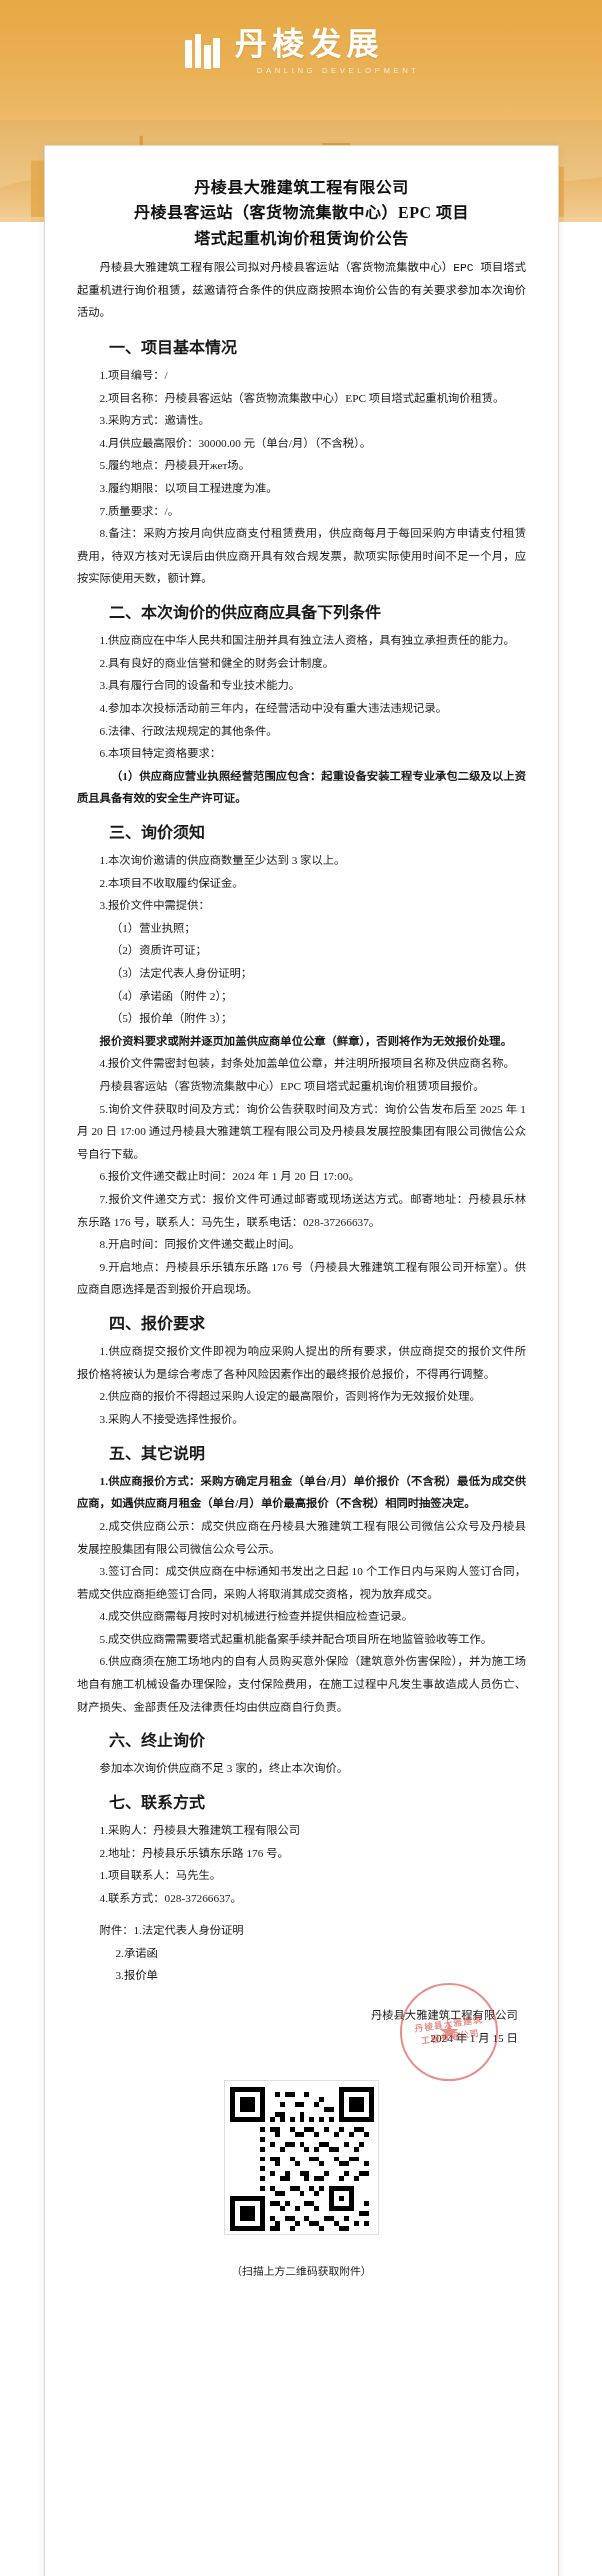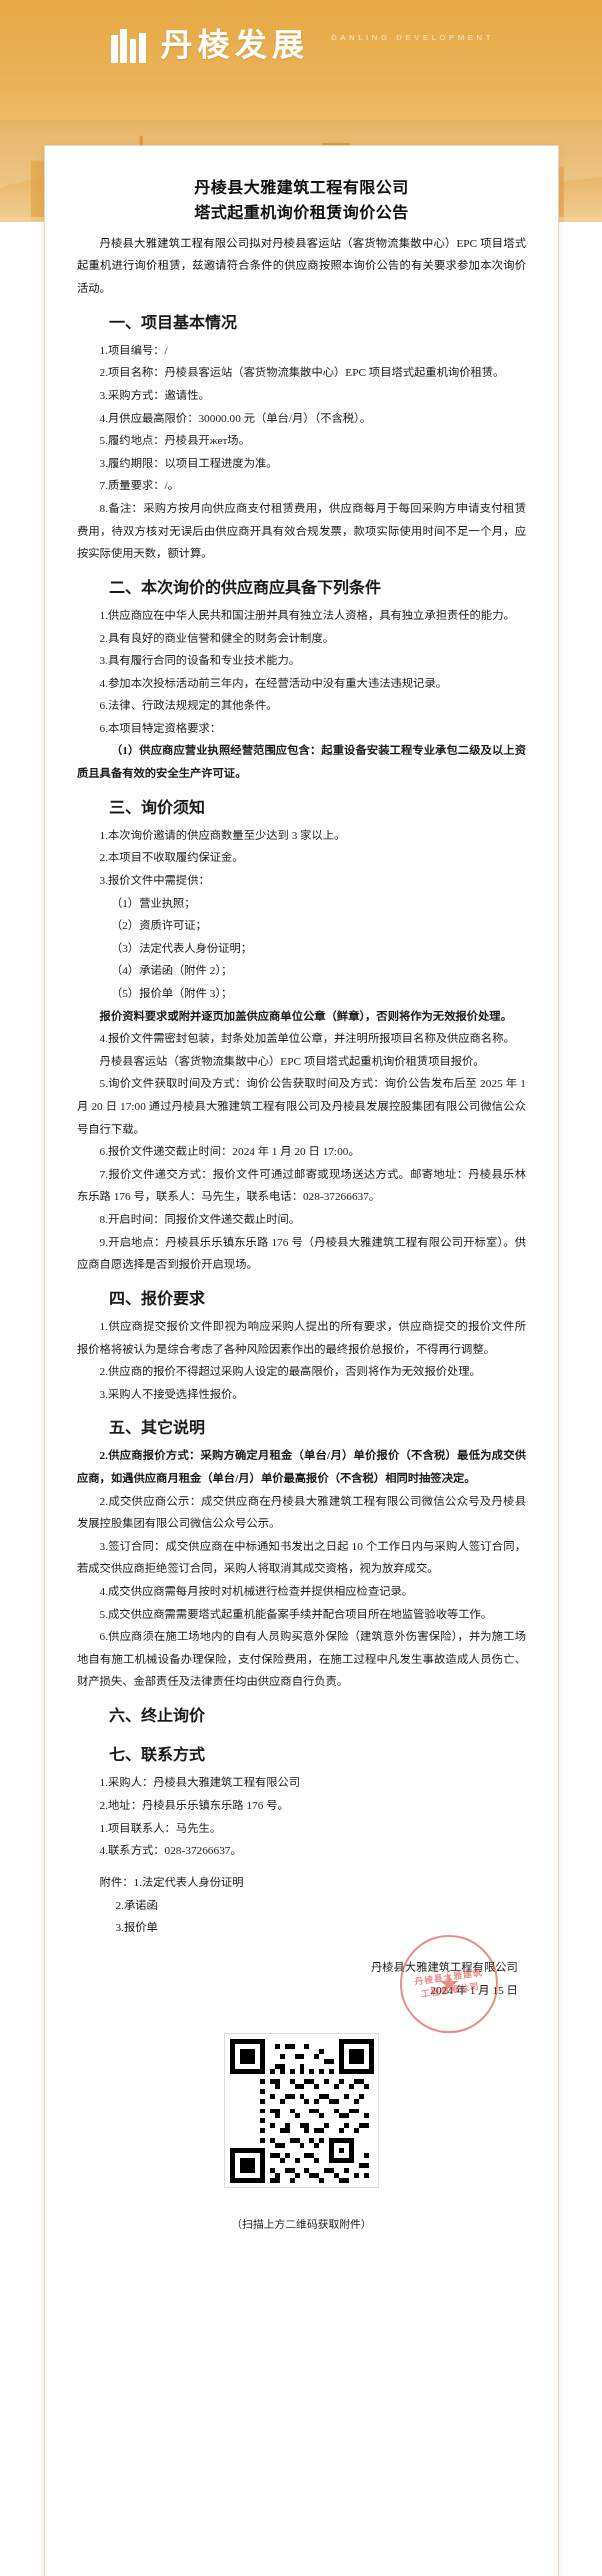--- a/index.html
+++ b/index.html
@@ -48,21 +48,21 @@
   }
   .banner-logo .lg-bar {
     position: absolute;
     background: #ffffff;
     border-radius: 1px;
   }
   .banner-logo .lg-bar.b1 { left: 2.1px;  top: 8.2px; width: 6.7px; height: 28px; }
   .banner-logo .lg-bar.b2 { left: 11.3px; top: 2.1px;  width: 6.7px; height: 34px; }
   .banner-logo .lg-bar.b3 { left: 20.6px; top: 12.4px; width: 6.7px; height: 24px; }
   .banner-logo .lg-bar.b4 { left: 30px; top: 6.2px; width: 6.7px; height: 30px; }
-  .banner-texts { display: flex; flex-direction: row; align-items: flex-start; }
+  .banner-texts { display: flex; flex-direction: column; align-items: flex-start; }
   .banner-main-title {
     font-family: "Liberation Serif", "DejaVu Serif", serif;
     font-size: 32px;
     font-weight: bold;
     letter-spacing: 5.2px;
     color: #ffffff;
     line-height: 1.1;
     text-shadow: 0 1px 1.5px rgba(150,90,10,0.25);
   }
   .banner-sub-title {
@@ -102,21 +102,21 @@
     margin: 2.1px 0 1px 0;
   }
   .doc-title div { white-space: nowrap; }
   .body-text {
     font-size: 11.3px;
     line-height: 2.0;
     text-align: justify;
     color: #111;
     margin: 0;
   }
-  .indent { text-indent: 2em; }
+  .indent { text-indent: 2em; font-family: Liberation Mono, monospace; }
   .sec-head {
     font-size: 16px;
     font-weight: bold;
     line-height: 2.0;
     margin-top: 7.2px;
     text-indent: 2em;
   }
   .list-line { font-size: 11.3px; line-height: 2.0; text-indent: 2em; text-align: justify; }
   .list-line.sub { text-indent: 3em; }
   .emph { font-weight: bold; }
@@ -276,20 +276,21 @@
         <div class="banner-main-title">丹棱发展</div>
         <div class="banner-sub-title">DANLING DEVELOPMENT</div>
       </div>
     </div>
   </div>
 
   <div class="doc-wrap">
 
     <div class="doc-title">
       <div>丹棱县大雅建筑工程有限公司</div>
+      <div>丹棱县客运站（客货物流集散中心）EPC 项目</div>
       <div>塔式起重机询价租赁询价公告</div>
     </div>
 
     <div class="gap-sm"></div>
 
     <p class="body-text indent">丹棱县大雅建筑工程有限公司拟对丹棱县客运站（客货物流集散中心）EPC 项目塔式起重机进行询价租赁，兹邀请符合条件的供应商按照本询价公告的有关要求参加本次询价活动。</p>
 
     <div class="sec-head">一、项目基本情况</div>
     <div class="list-line">1.项目编号：/</div>
     <div class="list-line">2.项目名称：丹棱县客运站（客货物流集散中心）EPC 项目塔式起重机询价租赁。</div>
@@ -326,28 +327,29 @@
     <div class="list-line">7.报价文件递交方式：报价文件可通过邮寄或现场送达方式。邮寄地址：丹棱县乐林东乐路 176 号，联系人：马先生，联系电话：028-37266637。</div>
     <div class="list-line">8.开启时间：同报价文件递交截止时间。</div>
     <div class="list-line">9.开启地点：丹棱县乐乐镇东乐路 176 号（丹棱县大雅建筑工程有限公司开标室）。供应商自愿选择是否到报价开启现场。</div>
 
     <div class="sec-head">四、报价要求</div>
     <div class="list-line">1.供应商提交报价文件即视为响应采购人提出的所有要求，供应商提交的报价文件所报价格将被认为是综合考虑了各种风险因素作出的最终报价总报价，不得再行调整。</div>
     <div class="list-line">2.供应商的报价不得超过采购人设定的最高限价，否则将作为无效报价处理。</div>
     <div class="list-line">3.采购人不接受选择性报价。</div>
 
     <div class="sec-head">五、其它说明</div>
-    <div class="list-line emph">2.供应商报价方式：采购方确定月租金（单台/月）单价报价（不含税）最低为成交供应商，如遇供应商月租金（单台/月）单价最高报价（不含税）相同时抽签决定。</div>
+    <div class="list-line emph">1.供应商报价方式：采购方确定月租金（单台/月）单价报价（不含税）最低为成交供应商，如遇供应商月租金（单台/月）单价最高报价（不含税）相同时抽签决定。</div>
     <div class="list-line">2.成交供应商公示：成交供应商在丹棱县大雅建筑工程有限公司微信公众号及丹棱县发展控股集团有限公司微信公众号公示。</div>
     <div class="list-line">3.签订合同：成交供应商在中标通知书发出之日起 10 个工作日内与采购人签订合同，若成交供应商拒绝签订合同，采购人将取消其成交资格，视为放弃成交。</div>
     <div class="list-line">4.成交供应商需每月按时对机械进行检查并提供相应检查记录。</div>
     <div class="list-line">5.成交供应商需需要塔式起重机能备案手续并配合项目所在地监管验收等工作。</div>
     <div class="list-line">6.供应商须在施工场地内的自有人员购买意外保险（建筑意外伤害保险），并为施工场地自有施工机械设备办理保险，支付保险费用，在施工过程中凡发生事故造成人员伤亡、财产损失、金部责任及法律责任均由供应商自行负责。</div>
 
     <div class="sec-head">六、终止询价</div>
+    <div class="list-line">参加本次询价供应商不足 3 家的，终止本次询价。</div>
 
     <div class="sec-head">七、联系方式</div>
     <div class="list-line">1.采购人：丹棱县大雅建筑工程有限公司</div>
     <div class="list-line">2.地址：丹棱县乐乐镇东乐路 176 号。</div>
     <div class="list-line">1.项目联系人：马先生。</div>
     <div class="list-line">4.联系方式：028-37266637。</div>
 
     <div class="attach-block">
       <div style="text-indent:2em;">
         <span>附件：</span><span>1.法定代表人身份证明</span>

